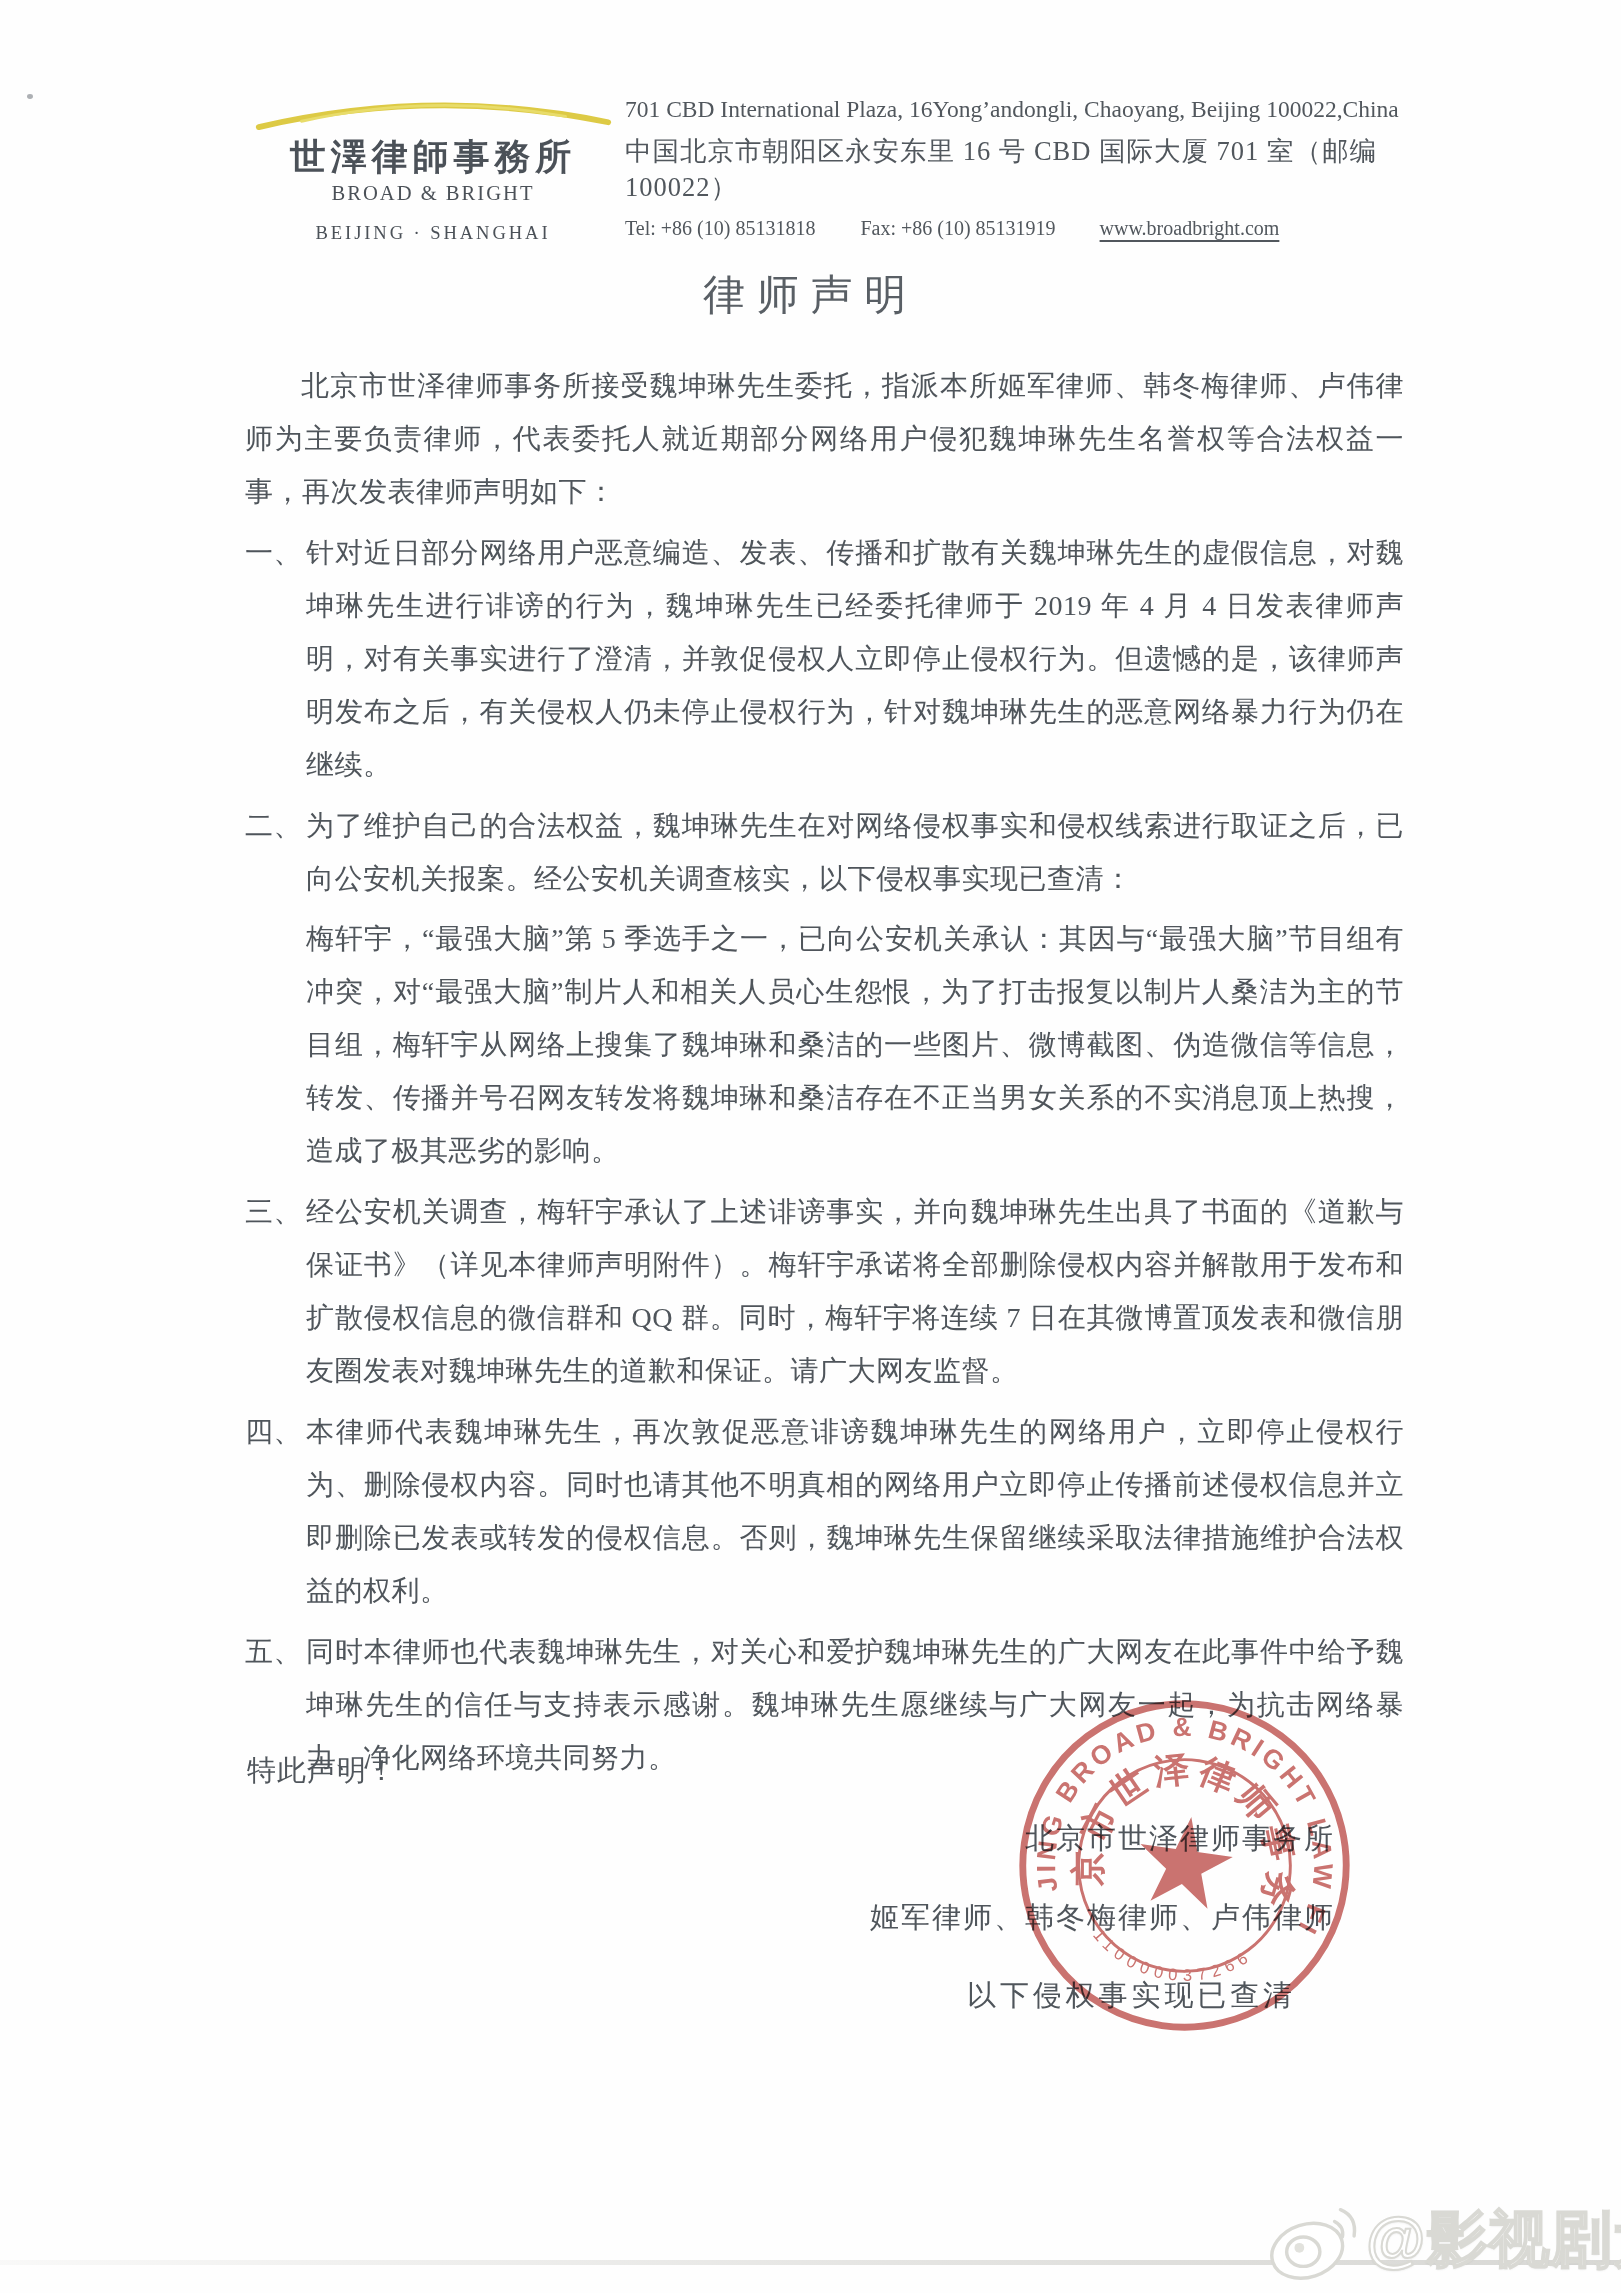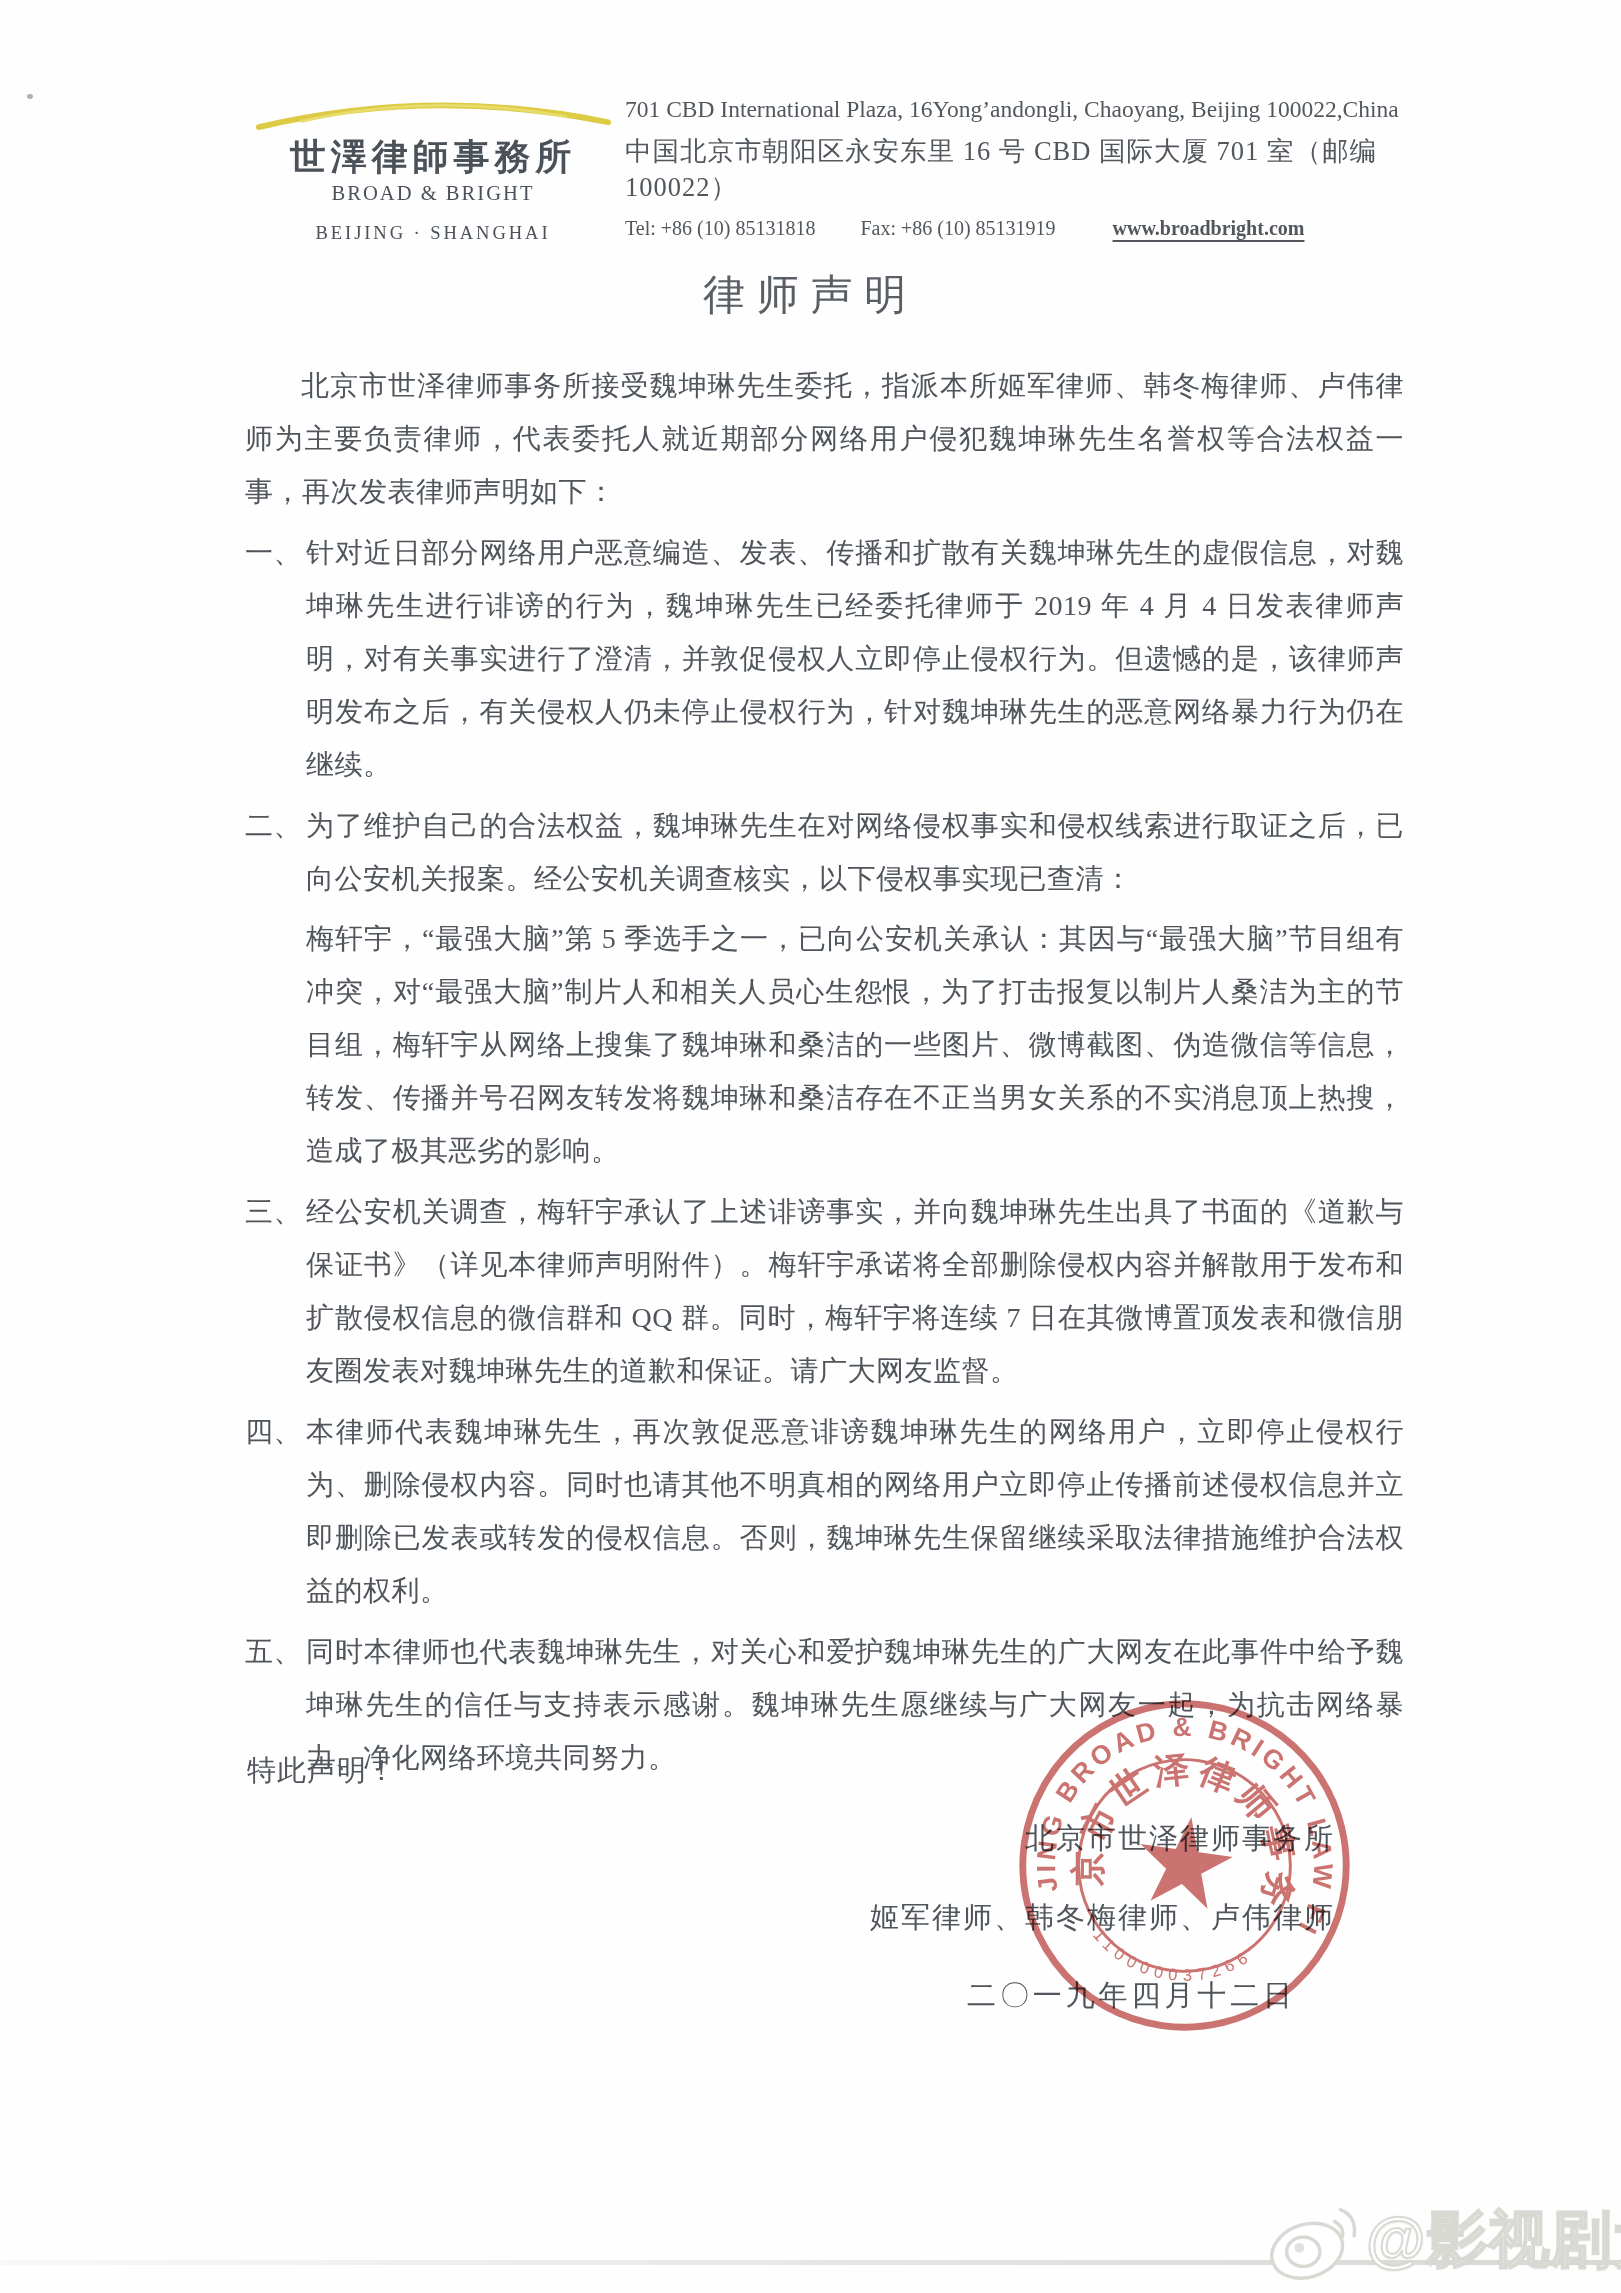--- a/index.html
+++ b/index.html
@@ -38,21 +38,21 @@
   .logo-cities { font-size: 18.6px; letter-spacing: 2.9px; margin-top: 17px; }
 
   .hq {
     position: absolute; left: 625px; top: 96px; width: 814px;
     color: #51575d;
   }
   .hq-en { font-size: 23.5px; }
   .hq-cn { font-size: 26.5px; margin-top: 9.8px; letter-spacing: 1px; }
   .hq-contact { font-size: 20px; margin-top: 12.7px; display: flex; }
   .hq-contact .gap1 { margin-left: 45px; }
-  .hq-contact .gap2 { margin-left: 57px; font-weight: bold; }
+  .hq-contact .gap2 { margin-left: 44px; }
   .website { text-decoration: underline; text-underline-offset: 4.9px; }
 
   
   .title {
     position: absolute; top: 267px; left: 0; width: 100%;
     text-align: center;
     font-family: "Liberation Sans", sans-serif;
     font-size: 42px; font-weight: normal; letter-spacing: 11.8px;
     color: #595f65; margin: 0;
   }
@@ -165,21 +165,21 @@
 
     <div class="para section">
       <span class="num">五、</span>
       <span>同时本律师也代表魏坤琳先生，对关心和爱护魏坤琳先生的广大网友在此事件中给予魏坤琳先生的信任与支持表示感谢。魏坤琳先生愿继续与广大网友一起，为抗击网络暴力、净化网络环境共同努力。</span>
     </div>
   </div>
 
   <div class="declare">特此声明！</div>
   <div class="sign-firm">北京市世泽律师事务所</div>
   <div class="sign-lawyers">姬军律师、韩冬梅律师、卢伟律师</div>
-  <div class="sign-date">二〇一九年四月十二日</div>
+  <div class="sign-date">以下侵权事实现已查清</div>
 
   <svg class="seal" viewBox="0 0 350 350">
     <defs>
       <path id="arc-outer" d="M 51 220 A 132 132 0 1 1 299 220" fill="none"></path>
       <path id="arc-inner" d="M 94 204 A 86 86 0 1 1 256 204" fill="none"></path>
       <path id="arc-bottom" d="M 73 234 A 118 118 0 0 0 277 234" fill="none"></path>
     </defs>
     <circle class="ring" cx="175" cy="175" r="165" stroke-width="7"></circle>
     <circle class="ring" cx="175" cy="175" r="108" stroke-width="3"></circle>
     <text class="outer-text">

